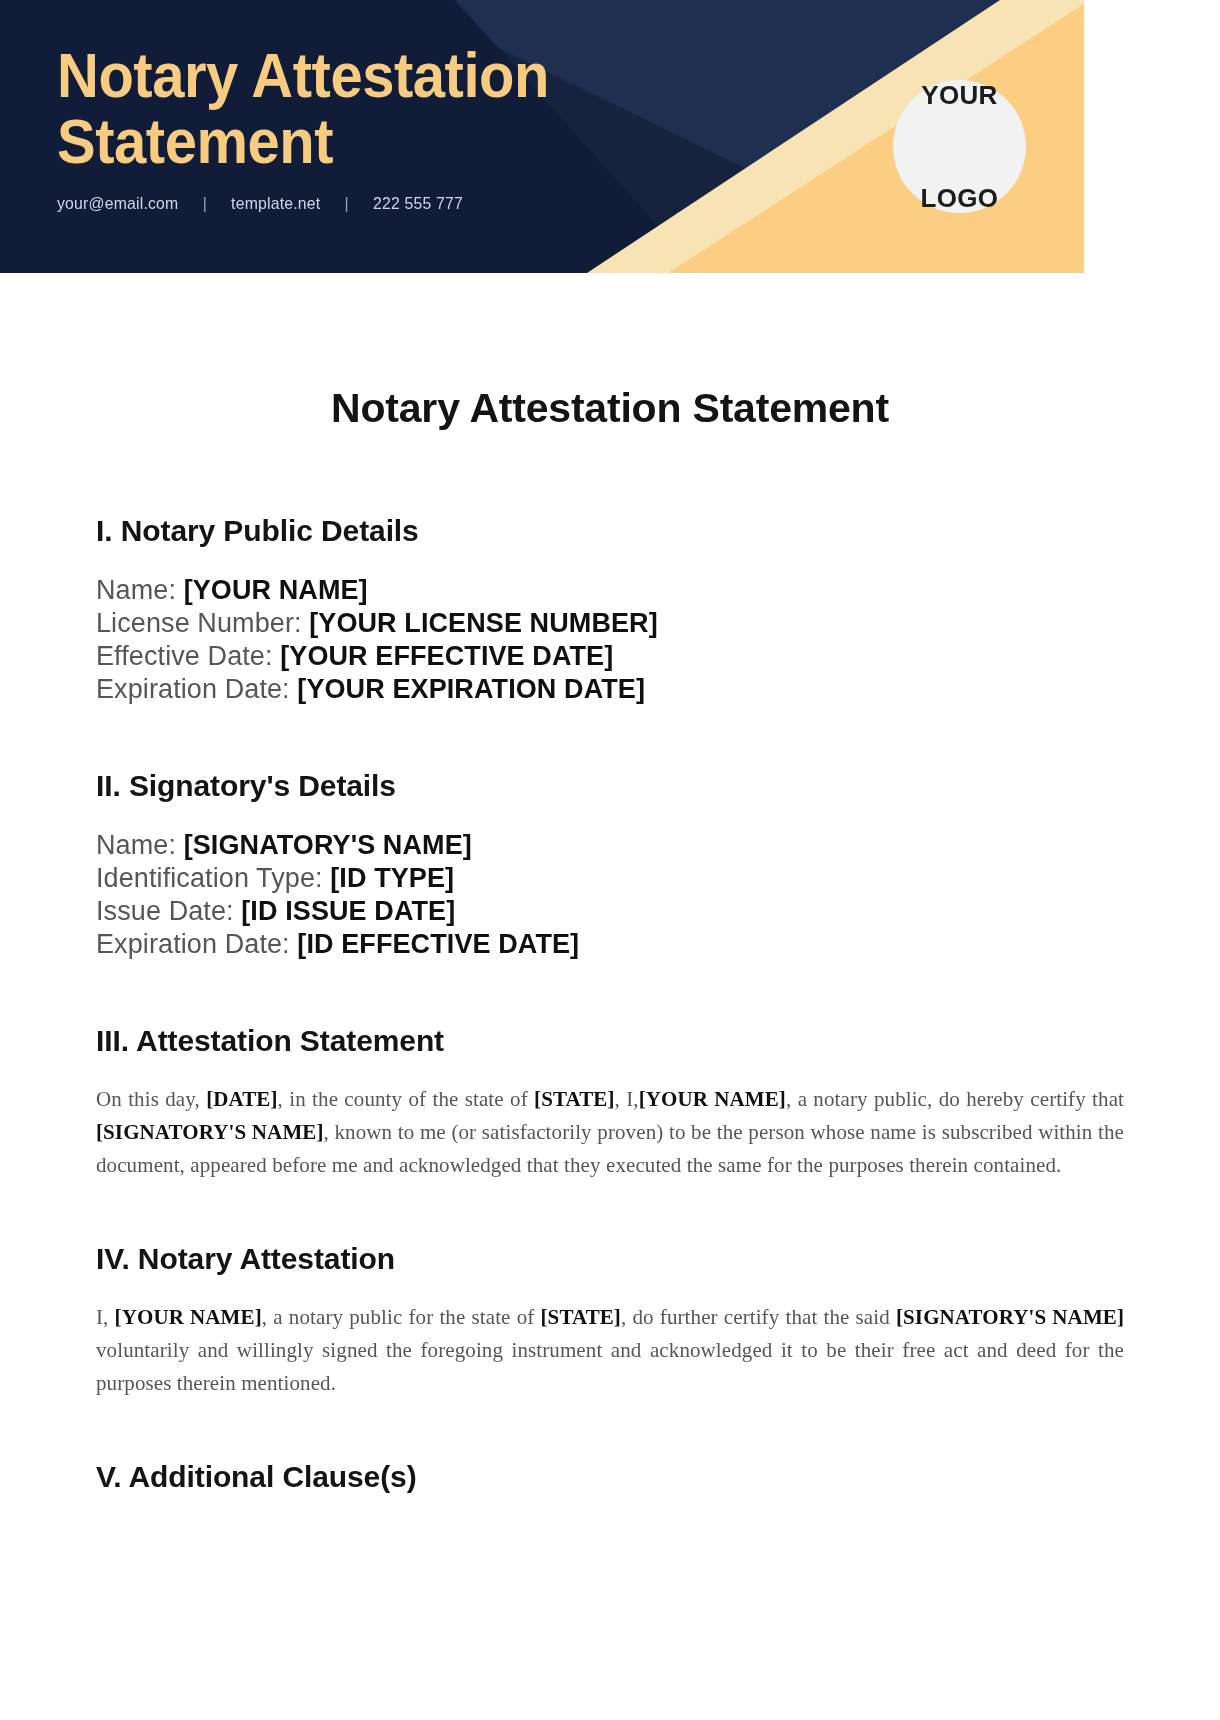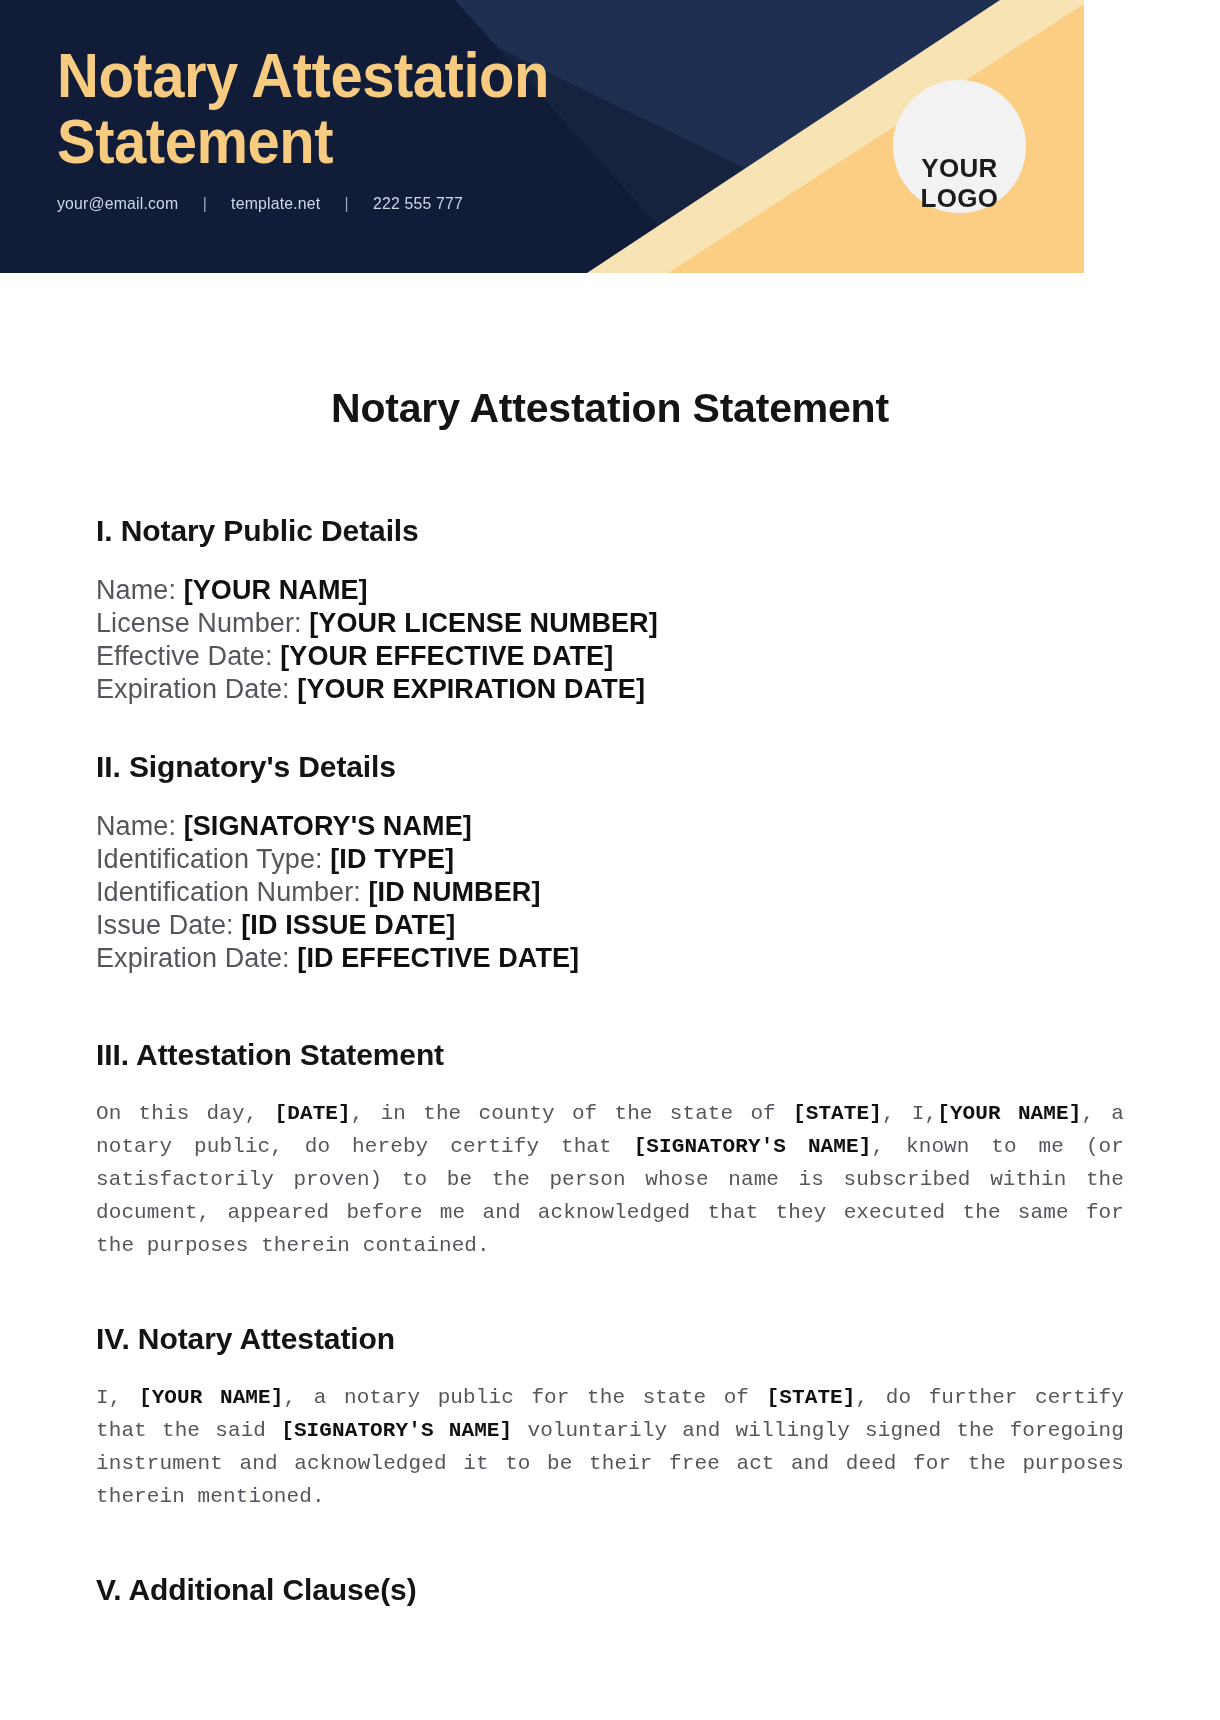--- a/index.html
+++ b/index.html
@@ -92,21 +92,21 @@
     left: 893px;
     top: 80px;
     width: 133px;
     height: 133px;
     border-radius: 50%;
     background: #f2f2f2;
     z-index: 6;
     display: flex;
     flex-direction: column;
     align-items: center;
-    justify-content: flex-end;
+    justify-content: space-between;
   }
   .logo-line {
     font-family: "Liberation Sans Narrow", "Liberation Sans", sans-serif;
     font-weight: 700;
     font-size: 26px;
     line-height: 1.16;
     color: #1c1c1c;
     letter-spacing: 0.3px;
   }
 
@@ -130,21 +130,21 @@
   }
   .section-heading {
     font-family: "Liberation Sans Narrow", "Liberation Sans", sans-serif;
     font-weight: 700;
     font-size: 30px;
     color: #141414;
     margin: 0;
     letter-spacing: -0.1px;
   }
   .sec-1 { margin-top: 82px; }
-  .sec-2 { margin-top: 44px; }
+  .sec-2 { margin-top: 63px; }
   .sec-3 { margin-top: 63px; }
   .sec-4 { margin-top: 60px; }
   .sec-5 { margin-top: 60px; }
 
   .field-list {
     margin: 26px 0 0 0;
     padding: 0;
     list-style: none;
   }
   .field-row {
@@ -154,21 +154,21 @@
     color: #53575c;
     letter-spacing: 0.1px;
   }
   .field-row .ph {
     font-weight: 700;
     color: #101010;
   }
 
   .para {
     margin: 25px 0 0 0;
-    font-family: Liberation Mono, monospace;
+    font-family: Liberation Serif, serif;
     font-size: 21px;
     line-height: 33px;
     color: #53575c;
     text-align: justify;
     letter-spacing: 0.1px;
   }
   .para .ph {
     font-weight: 700;
     color: #101010;
   }
@@ -225,23 +225,20 @@
   <div class="section sec-2">
     <h3 class="section-heading">II. Signatory's Details</h3>
     <ul class="field-list">
       <li class="field-row">
         <span>Name: </span><span class="ph">[SIGNATORY'S NAME]</span>
       </li>
       <li class="field-row">
         <span>Identification Type: </span><span class="ph">[ID TYPE]</span>
       </li>
       <li class="field-row">
-        <span>Identification Number: </span><span class="ph">[ID NUMBER]</span>
-      </li>
-      <li class="field-row">
         <span>Issue Date: </span><span class="ph">[ID ISSUE DATE]</span>
       </li>
       <li class="field-row">
         <span>Expiration Date: </span><span class="ph">[ID EFFECTIVE DATE]</span>
       </li>
     </ul>
   </div>
 
   <div class="section sec-3">
     <h3 class="section-heading">III. Attestation Statement</h3>

